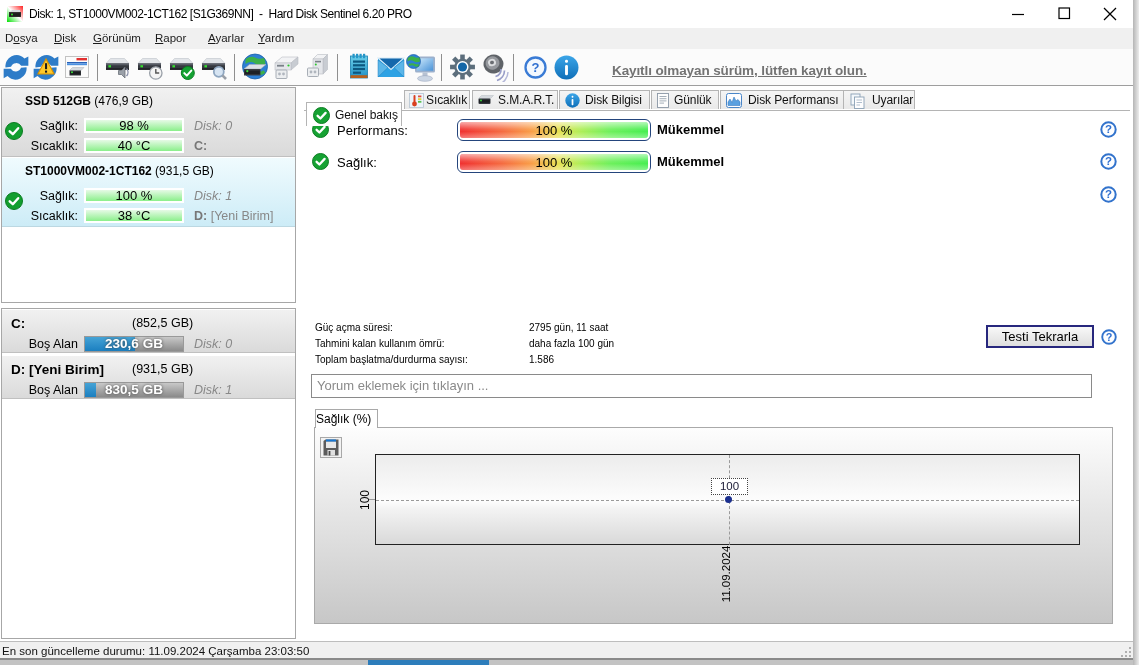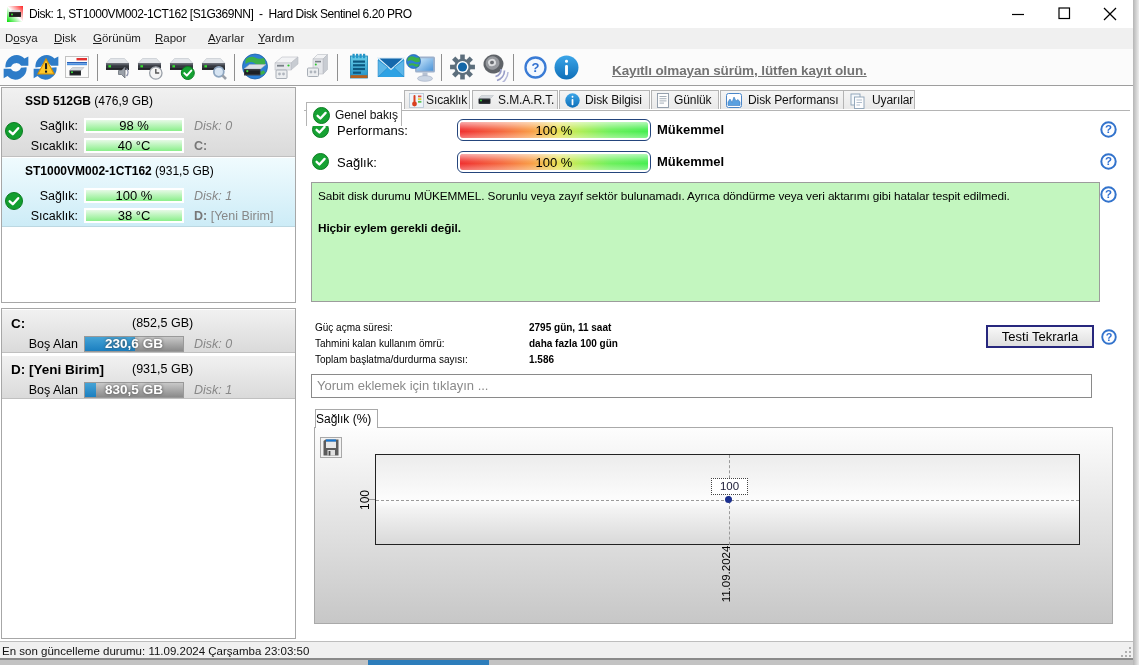--- a/index.html
+++ b/index.html
@@ -36,21 +36,21 @@
 .tab{position:absolute;top:4px;height:19px;background:linear-gradient(#f5f5f5,#e9e9e9);border:1px solid #b4b4b4;border-bottom:none;font-size:13px;color:#111}
 .tab.active{top:16px;height:24px;background:#fff;z-index:3}
 .tab span{position:absolute;white-space:nowrap;font-size:12px;letter-spacing:-0.1px}
 .grad-bar{position:absolute;width:194px;height:22px;border:1px solid #24457c;border-radius:6px;background:#fff;padding:2px}
 .grad-in{width:100%;height:100%;border-radius:3px;background:linear-gradient(to right,#f03030 0%,#f56a40 22%,#f99e48 38%,#e8e050 52%,#b0ee58 64%,#6ef05c 80%,#46ee50 100%);position:relative}
 .grad-gloss{position:absolute;left:0;top:0;right:0;bottom:0;border-radius:3px;background:linear-gradient(rgba(255,255,255,.6),rgba(255,255,255,.08) 45%,rgba(255,255,255,0) 60%,rgba(255,255,255,.35) 100%)}
 .grad-txt{position:absolute;left:0;right:0;top:1px;text-align:center;font-size:13px;color:#000}
 .mukem{position:absolute;font-size:13px;font-weight:bold}
 #greenbox{position:absolute;left:7px;top:96px;width:789px;height:120px;background:#c3f6bf;border:1px solid #9c9c9c;font-size:11.8px;letter-spacing:-0.1px;padding:5px 6px;line-height:16px;white-space:nowrap}
 .inforow{position:absolute;font-size:10px}
-.infoval{position:absolute;left:214px;font-weight:bold;white-space:nowrap}
+.infoval{position:absolute;left:214px;font-weight:normal;white-space:nowrap}
 #testbtn{position:absolute;left:682px;top:239px;width:108px;height:23px;border:2px solid #27277d;border-radius:0;background:linear-gradient(#f8f8f8,#dedede);text-align:center;font-size:13px;line-height:19px}
 #comment{position:absolute;left:7px;top:288px;width:781px;height:24px;border:1px solid #8a8a8a;color:#8a8a8a;font-size:13px;line-height:22px;padding-left:5px}
 
 #ctab{position:absolute;left:11px;top:323px;width:63px;height:19px;background:#fff;border:1px solid #a9a9a9;border-bottom:none;z-index:2;font-size:12px;line-height:18px}
 #cpanel{position:absolute;left:10px;top:341px;width:799px;height:197px;border:1px solid #a9a9a9;background:linear-gradient(#fdfdfd,#c7c7c7)}
 #plot{position:absolute;left:60px;top:26px;width:705px;height:91px;background:linear-gradient(#ececec,#fdfdfd 52%,#f2f2f2 62%,#d9d9d9);border:1px solid #222}
 .dashh{position:absolute;left:0;right:0;top:45px;border-top:1px dashed #9a9a9a}
 .dashv{position:absolute;top:0;bottom:-11px;left:353px;border-left:1px dashed #9a9a9a}
 #l100{position:absolute;left:40px;top:65px;font-size:12px;transform:rotate(-90deg);transform-origin:center}
 #box100{position:absolute;left:396px;top:50px;width:37px;height:17px;background:#fff;border:1px dotted #444;text-align:center;font-size:11.5px;line-height:15px;color:#20203a}
@@ -435,21 +435,20 @@
   <svg style="position:absolute;left:796px;top:67px" width="17" height="17" viewBox="0 0 17 17">
       <use href="#qhelp"></use>
     </svg>
   <svg style="position:absolute;left:796px;top:100px" width="17" height="17" viewBox="0 0 17 17">
       <use href="#qhelp"></use>
     </svg>
   <svg style="position:absolute;left:797px;top:243px" width="16" height="16" viewBox="0 0 17 17">
       <use href="#qhelp"></use>
     </svg>
 
-  <div id="greenbox">Sabit disk durumu MÜKEMMEL. Sorunlu veya zayıf sektör bulunamadı. Ayrıca döndürme veya veri aktarımı gibi hatalar tespit edilmedi.<br><br><b>Hiçbir eylem gerekli değil.</b></div>
 
   <div class="inforow" style="left:11px;top:236px">Güç açma süresi:<span class="infoval">2795 gün, 11 saat</span></div>
   <div class="inforow" style="left:11px;top:252px">Tahmini kalan kullanım ömrü:<span class="infoval">daha fazla 100 gün</span></div>
   <div class="inforow" style="left:11px;top:268px">Toplam başlatma/durdurma sayısı:<span class="infoval">1.586</span></div>
   <div id="testbtn">Testi Tekrarla</div>
 
   <div id="comment">Yorum eklemek için tıklayın ...</div>
 
   <div id="ctab">Sağlık (%)</div>
   <div id="cpanel">

